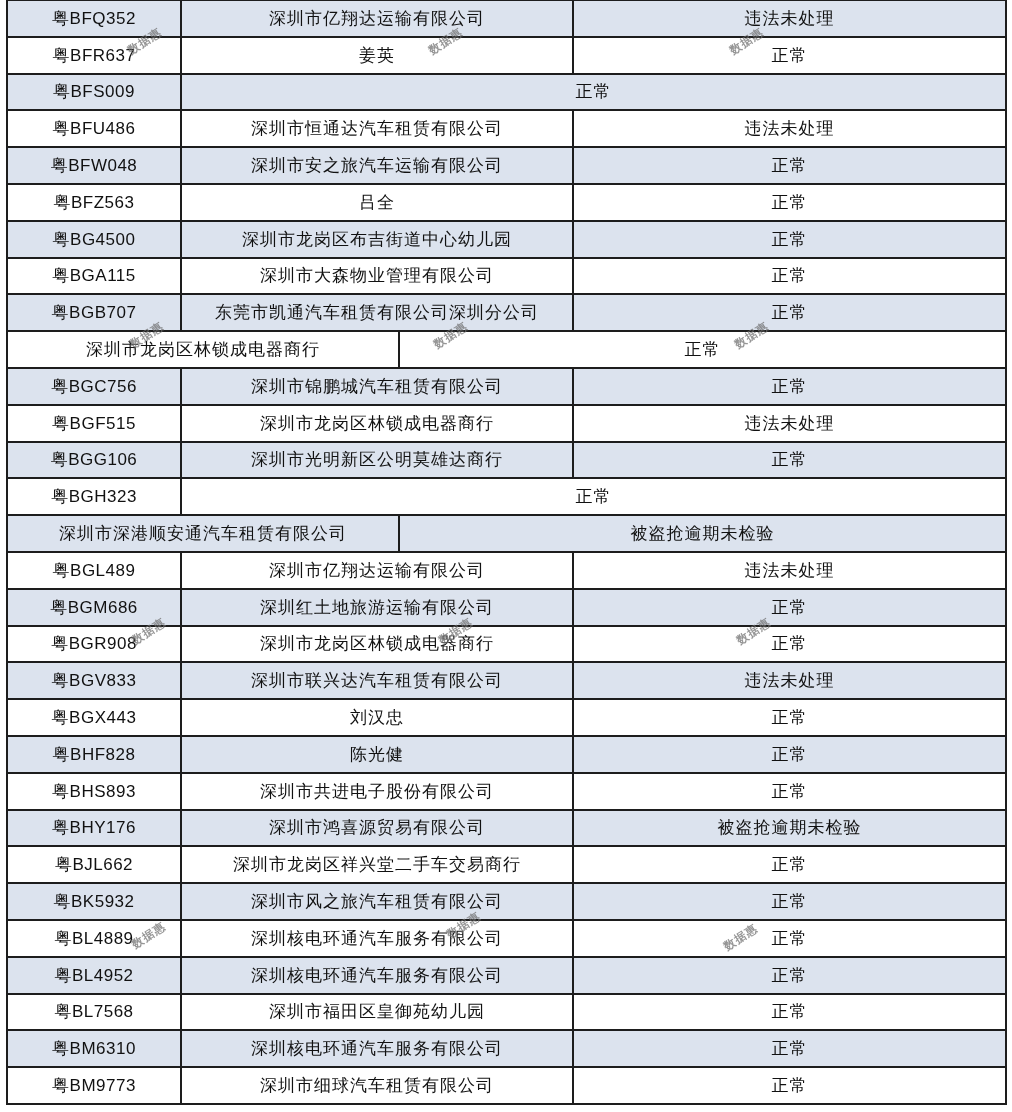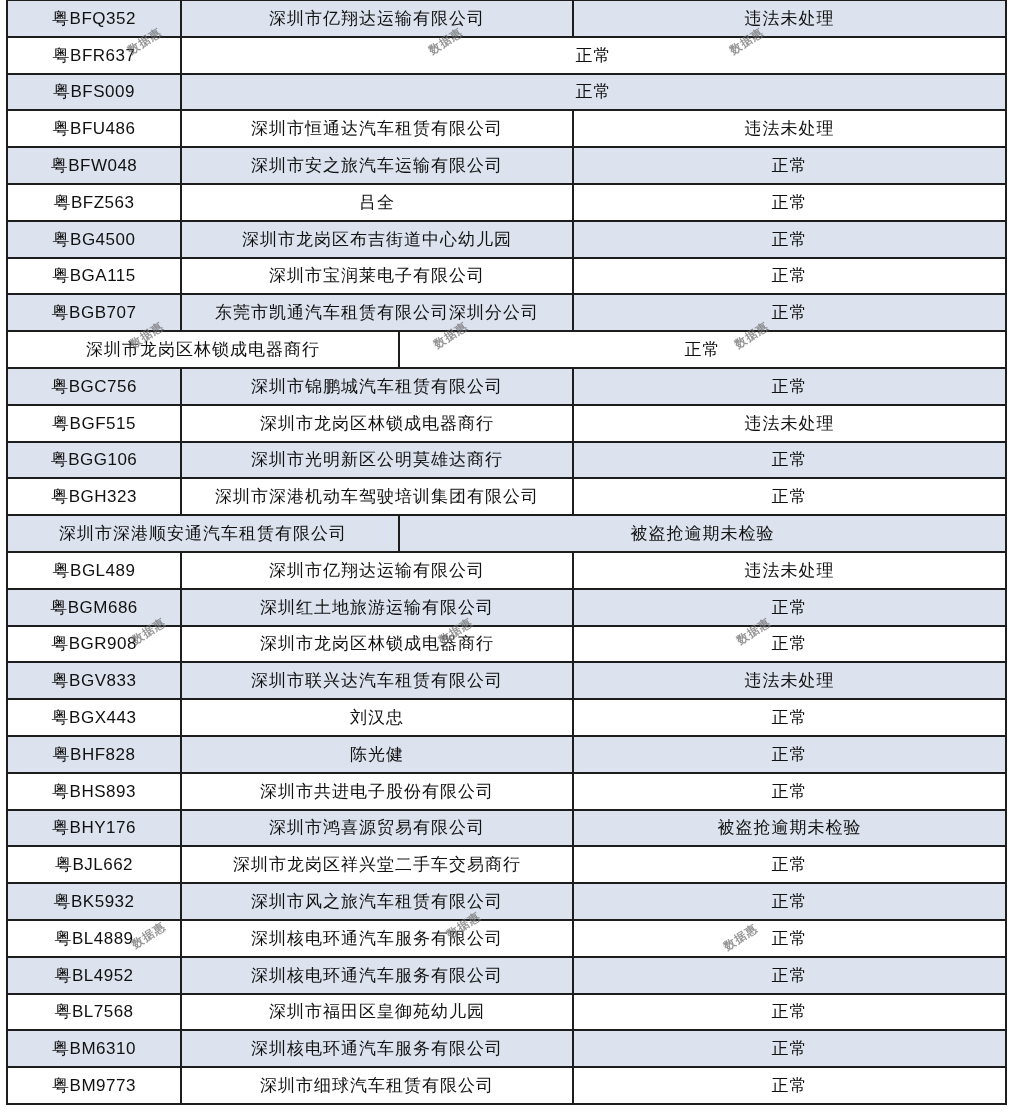--- a/index.html
+++ b/index.html
@@ -64,20 +64,21 @@
 <body style="--rowAlt: #dce3ee; --rowBase: #ffffff; --border: #1d1d1d; color: rgb(17, 17, 17);">
 
 <div class="table" id="vehicle-table">
     <div class="row alt">
       <div class="cell plate">粤BFQ352</div>
       <div class="cell owner">深圳市亿翔达运输有限公司</div>
       <div class="cell status">违法未处理</div>
     </div>
     <div class="row base">
       <div class="cell plate">粤BFR637</div>
+      <div class="cell owner">姜英</div>
       <div class="cell status">正常</div>
     </div>
     <div class="row alt">
       <div class="cell plate">粤BFS009</div>
       <div class="cell status">正常</div>
     </div>
     <div class="row base">
       <div class="cell plate">粤BFU486</div>
       <div class="cell owner">深圳市恒通达汽车租赁有限公司</div>
       <div class="cell status">违法未处理</div>
@@ -92,21 +93,21 @@
       <div class="cell owner">吕全</div>
       <div class="cell status">正常</div>
     </div>
     <div class="row alt">
       <div class="cell plate">粤BG4500</div>
       <div class="cell owner">深圳市龙岗区布吉街道中心幼儿园</div>
       <div class="cell status">正常</div>
     </div>
     <div class="row base">
       <div class="cell plate">粤BGA115</div>
-      <div class="cell owner">深圳市宝润莱电子有限公司</div>
+      <div class="cell owner">深圳市大森物业管理有限公司</div>
       <div class="cell status">正常</div>
     </div>
     <div class="row alt">
       <div class="cell plate">粤BGB707</div>
       <div class="cell owner">东莞市凯通汽车租赁有限公司深圳分公司</div>
       <div class="cell status">正常</div>
     </div>
     <div class="row base">
       <div class="cell owner">深圳市龙岗区林锁成电器商行</div>
       <div class="cell status">正常</div>
@@ -121,21 +122,20 @@
       <div class="cell owner">深圳市龙岗区林锁成电器商行</div>
       <div class="cell status">违法未处理</div>
     </div>
     <div class="row alt">
       <div class="cell plate">粤BGG106</div>
       <div class="cell owner">深圳市光明新区公明莫雄达商行</div>
       <div class="cell status">正常</div>
     </div>
     <div class="row base">
       <div class="cell plate">粤BGH323</div>
-      <div class="cell owner">深圳市深港机动车驾驶培训集团有限公司</div>
       <div class="cell status">正常</div>
     </div>
     <div class="row alt">
       <div class="cell owner">深圳市深港顺安通汽车租赁有限公司</div>
       <div class="cell status">被盗抢逾期未检验</div>
     </div>
     <div class="row base">
       <div class="cell plate">粤BGL489</div>
       <div class="cell owner">深圳市亿翔达运输有限公司</div>
       <div class="cell status">违法未处理</div>

